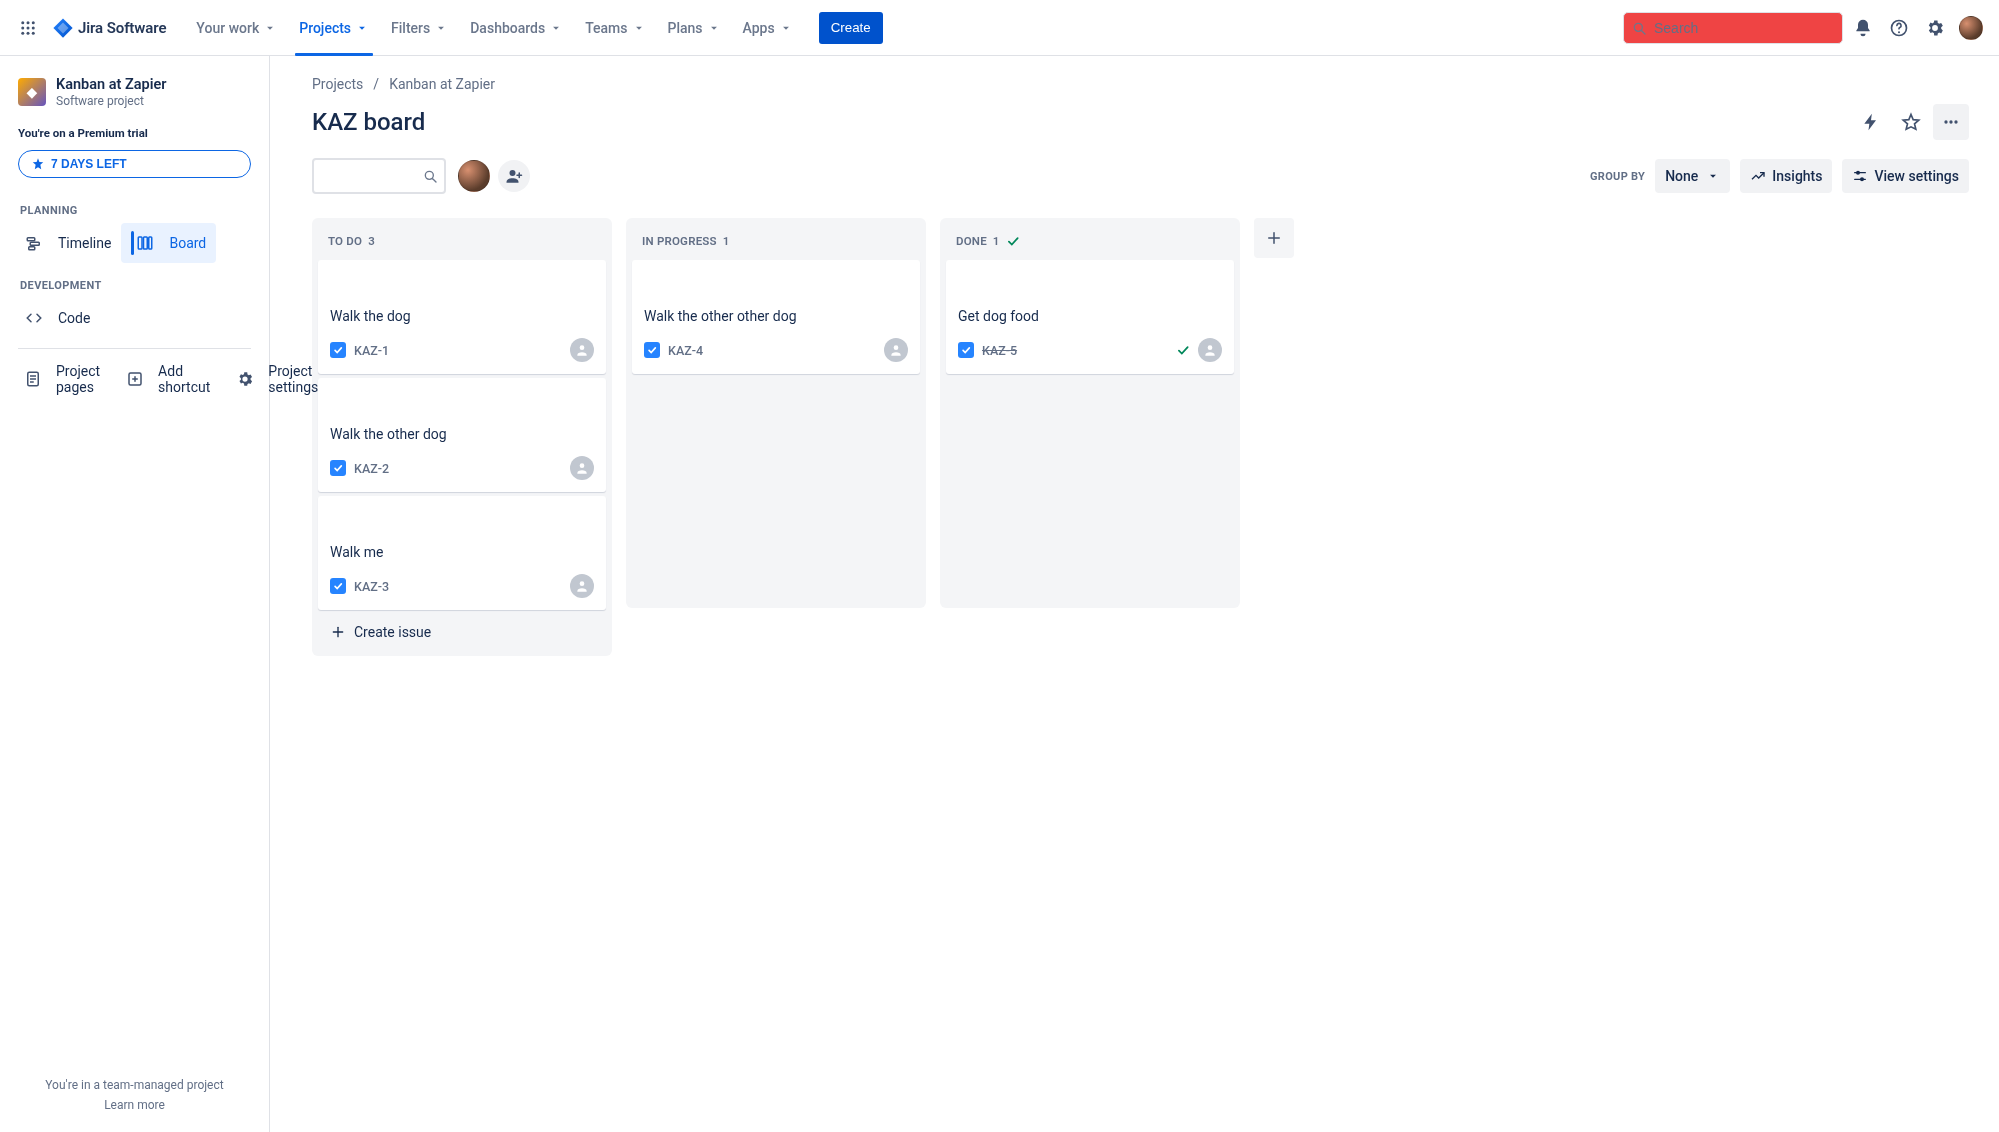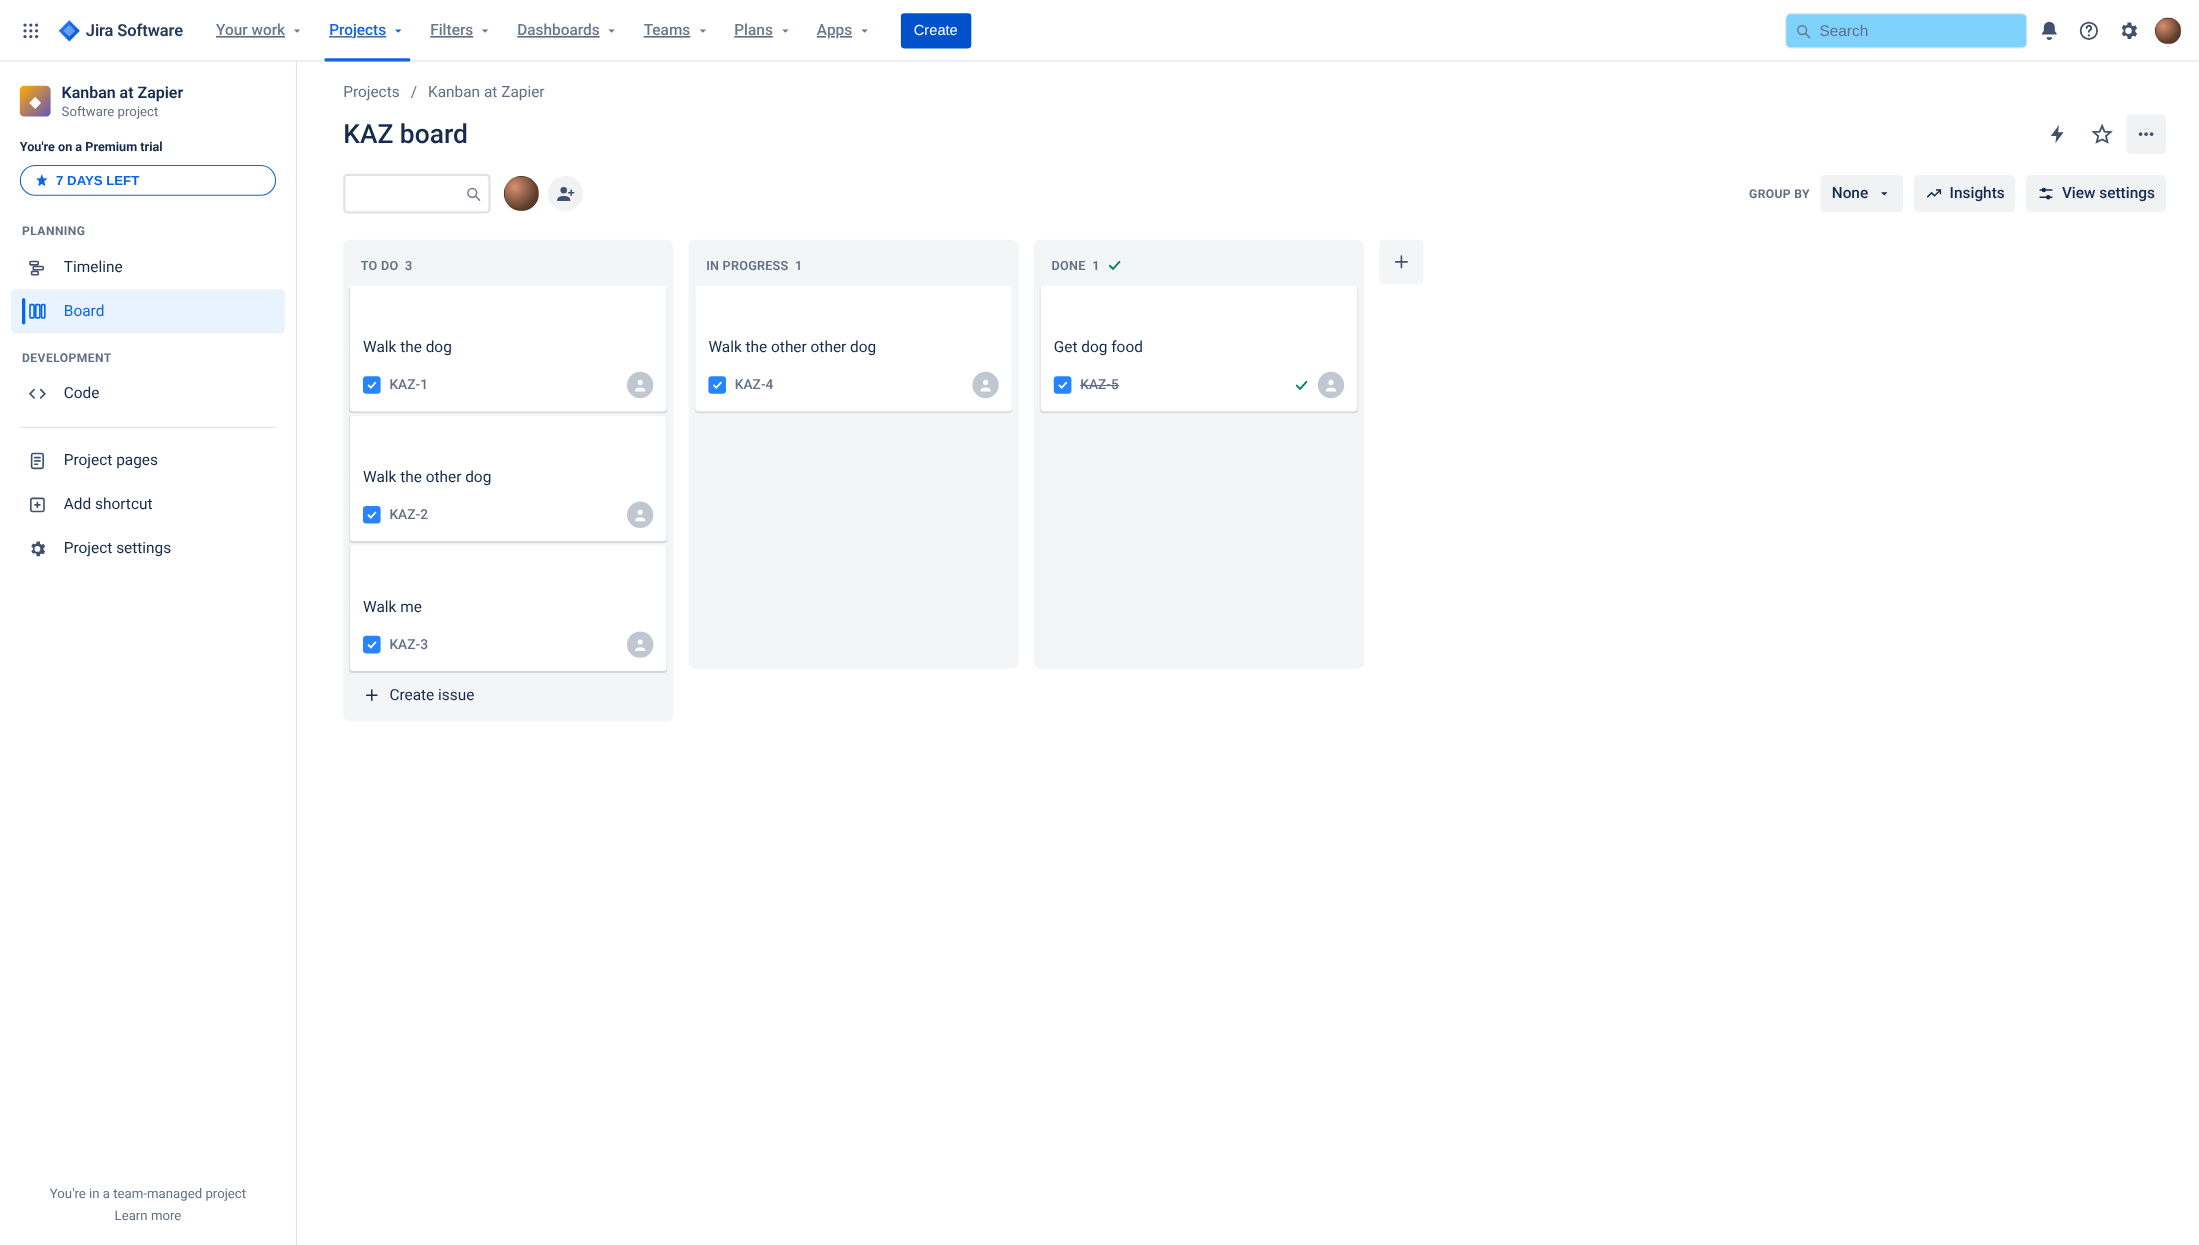--- a/index.html
+++ b/index.html
@@ -46,21 +46,21 @@
     cursor: pointer;
   }
   .logo {
     display: flex; align-items: center; gap: 4px;
     padding: 0 4px;
     cursor: pointer;
     color: #253858;
     font-weight: 600;
   }
   .logo-text { font-size: 15px; letter-spacing: -0.1px; }
-  .navlinks { display: flex; align-items: center; gap: 2px; margin-left: 12px; text-decoration: underline; }
+  .navlinks { display: flex; align-items: center; gap: 2px; margin-left: 12px; }
   .navitem {
     position: relative;
     display: flex; align-items: center; gap: 2px;
     height: 56px;
     padding: 0 10px;
     color: var(--text-subtle);
     font-weight: 500;
     cursor: pointer;
   }
   .navitem.active { color: var(--blue); }
@@ -85,21 +85,21 @@
     position: relative;
     width: 220px;
   }
   .searchbox input {
     width: 100%; height: 32px;
     border: 1px solid var(--border);
     border-radius: 5px;
     padding: 0 10px 0 30px;
     font-size: 14px;
     color: var(--text-default);
-    background: #7dd3fc;
+    background: #ef4444;
   }
   .searchbox input::placeholder { color: var(--text-subtlest); }
   .searchbox .sicon {
     position: absolute; left: 8px; top: 50%; transform: translateY(-50%);
     color: var(--icon-subtle);
   }
   .avatar {
     width: 24px; height: 24px; border-radius: 50%;
     background: radial-gradient(circle at 30% 30%, #d89070, #5a3c2b 70%);
     border: 1px solid rgba(0,0,0,0.1);
@@ -142,21 +142,21 @@
     height: 28px; padding: 0 12px;
     font-weight: 700; font-size: 12px;
     cursor: pointer;
   }
   .side-section-label {
     padding: 16px 10px 6px 10px;
     font-size: 11px; font-weight: 700;
     letter-spacing: 0.4px;
     color: var(--text-subtlest);
   }
-  .side-list { display: flex; flex-direction: column; }
+  .side-list { display: flex; flex-direction: row; }
   .side-item {
     display: flex; align-items: center; gap: 14px;
     height: 40px;
     padding: 0 10px 0 14px;
     border-radius: 4px;
     color: var(--text-default);
     cursor: pointer;
   }
   .side-item .sicon { color: var(--icon-grey); width: 20px; display: flex; justify-content: center; }
   .side-item.selected {

